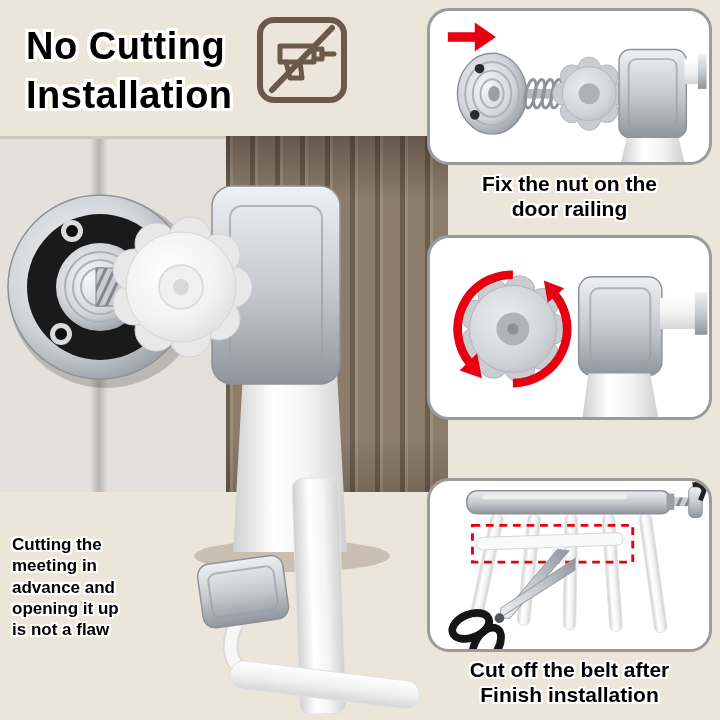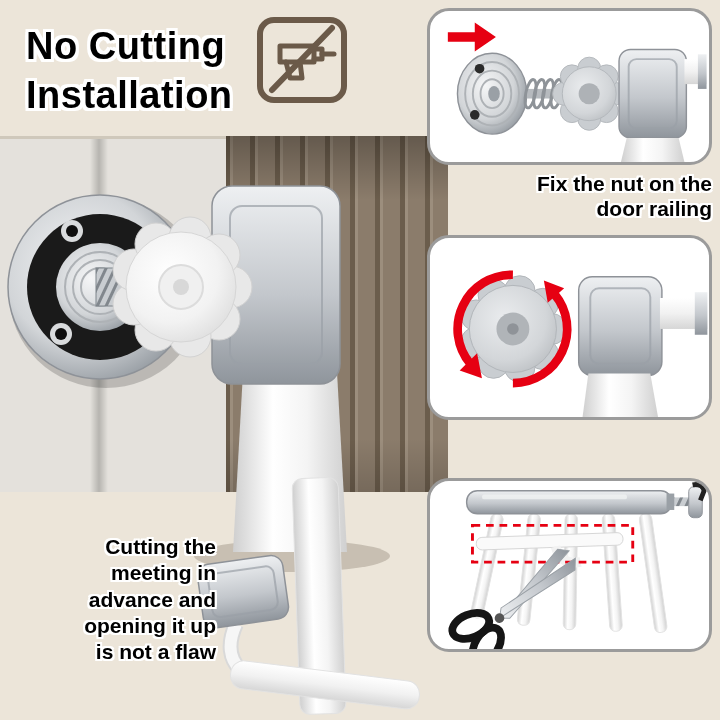--- a/index.html
+++ b/index.html
@@ -5,26 +5,26 @@
   html,body{margin:0;padding:0;background:#fff;}
   body{width:720px;height:720px;font-family:"Liberation Sans",sans-serif;}
   #canvas{position:relative;width:720px;height:720px;background:#ece5d9;overflow:hidden;}
   svg{display:block;}
   .card{position:absolute;left:427px;width:285px;background:#fff;border:3px solid #9b9b9b;border-radius:22px;overflow:hidden;box-sizing:border-box;}
   #card1{top:8px;height:157px;}
   #card2{top:235px;height:185px;}
   #card3{top:478px;height:174px;}
   .outline2{color:#000;text-shadow:-2px -2px 0 #fff,0 -2px 0 #fff,2px -2px 0 #fff,-2px 0 0 #fff,2px 0 0 #fff,-2px 2px 0 #fff,0 2px 0 #fff,2px 2px 0 #fff;}
   .outline3{color:#000;text-shadow:-3px -3px 0 #fff,0 -3px 0 #fff,3px -3px 0 #fff,-3px 0 0 #fff,3px 0 0 #fff,-3px 3px 0 #fff,0 3px 0 #fff,3px 3px 0 #fff;}
-  .caption{position:absolute;left:427px;width:285px;text-align:right;font-weight:bold;font-size:21px;line-height:1.18;white-space:pre-line;}
+  .caption{position:absolute;left:427px;width:285px;text-align:center;font-weight:bold;font-size:21px;line-height:1.18;white-space:pre-line;}
   #cap1{top:172px;}
   #cap2{top:427px;}
   #cap3{top:658px;}
   #title{position:absolute;left:26px;top:22px;font-size:38px;font-weight:bold;line-height:1.3;white-space:pre-line;letter-spacing:.5px;}
-  #note{position:absolute;left:12px;top:534px;width:204px;text-align:right;font-weight:bold;font-size:21px;line-height:1.25;white-space:pre-line;}
+  #note{position:absolute;left:12px;top:534px;width:204px;text-align:left;font-weight:bold;font-size:17px;line-height:1.25;white-space:pre-line;}
   #noDrillBadge{position:absolute;left:256px;top:16px;width:92px;height:88px;}
   #scene{position:absolute;left:0;top:0;}
   #bottomIllu{position:absolute;left:178px;top:474px;}
 </style>
 </head>
 <body>
 
 <div id="canvas">
 
   <svg id="scene" width="720" height="720" viewBox="0 0 720 720">
@@ -283,20 +283,22 @@
         <polygon points="0,0 92,12 100,3 8,-7" fill="url(#silverH)" stroke="#9aa0a6" stroke-width="1"></polygon>
         <circle r="5" fill="#555"></circle>
         <ellipse cx="-28" cy="-13" rx="20" ry="12" fill="none" stroke="#151515" stroke-width="8" transform="rotate(18 -28 -13)"></ellipse>
         <ellipse cx="-28" cy="13" rx="20" ry="12" fill="none" stroke="#151515" stroke-width="8" transform="rotate(-18 -28 13)"></ellipse>
       </g>
     </svg>
   </div>
 
   <div id="cap1" class="caption outline2">Fix the nut on the
 door railing</div>
+  <div id="cap3" class="caption outline2">Cut off the belt after
+Finish installation</div>
 
   <div id="note" class="outline2">Cutting the
 meeting in
 advance and
 opening it up
 is not a flaw</div>
 
 </div>
 
 </body></html>

